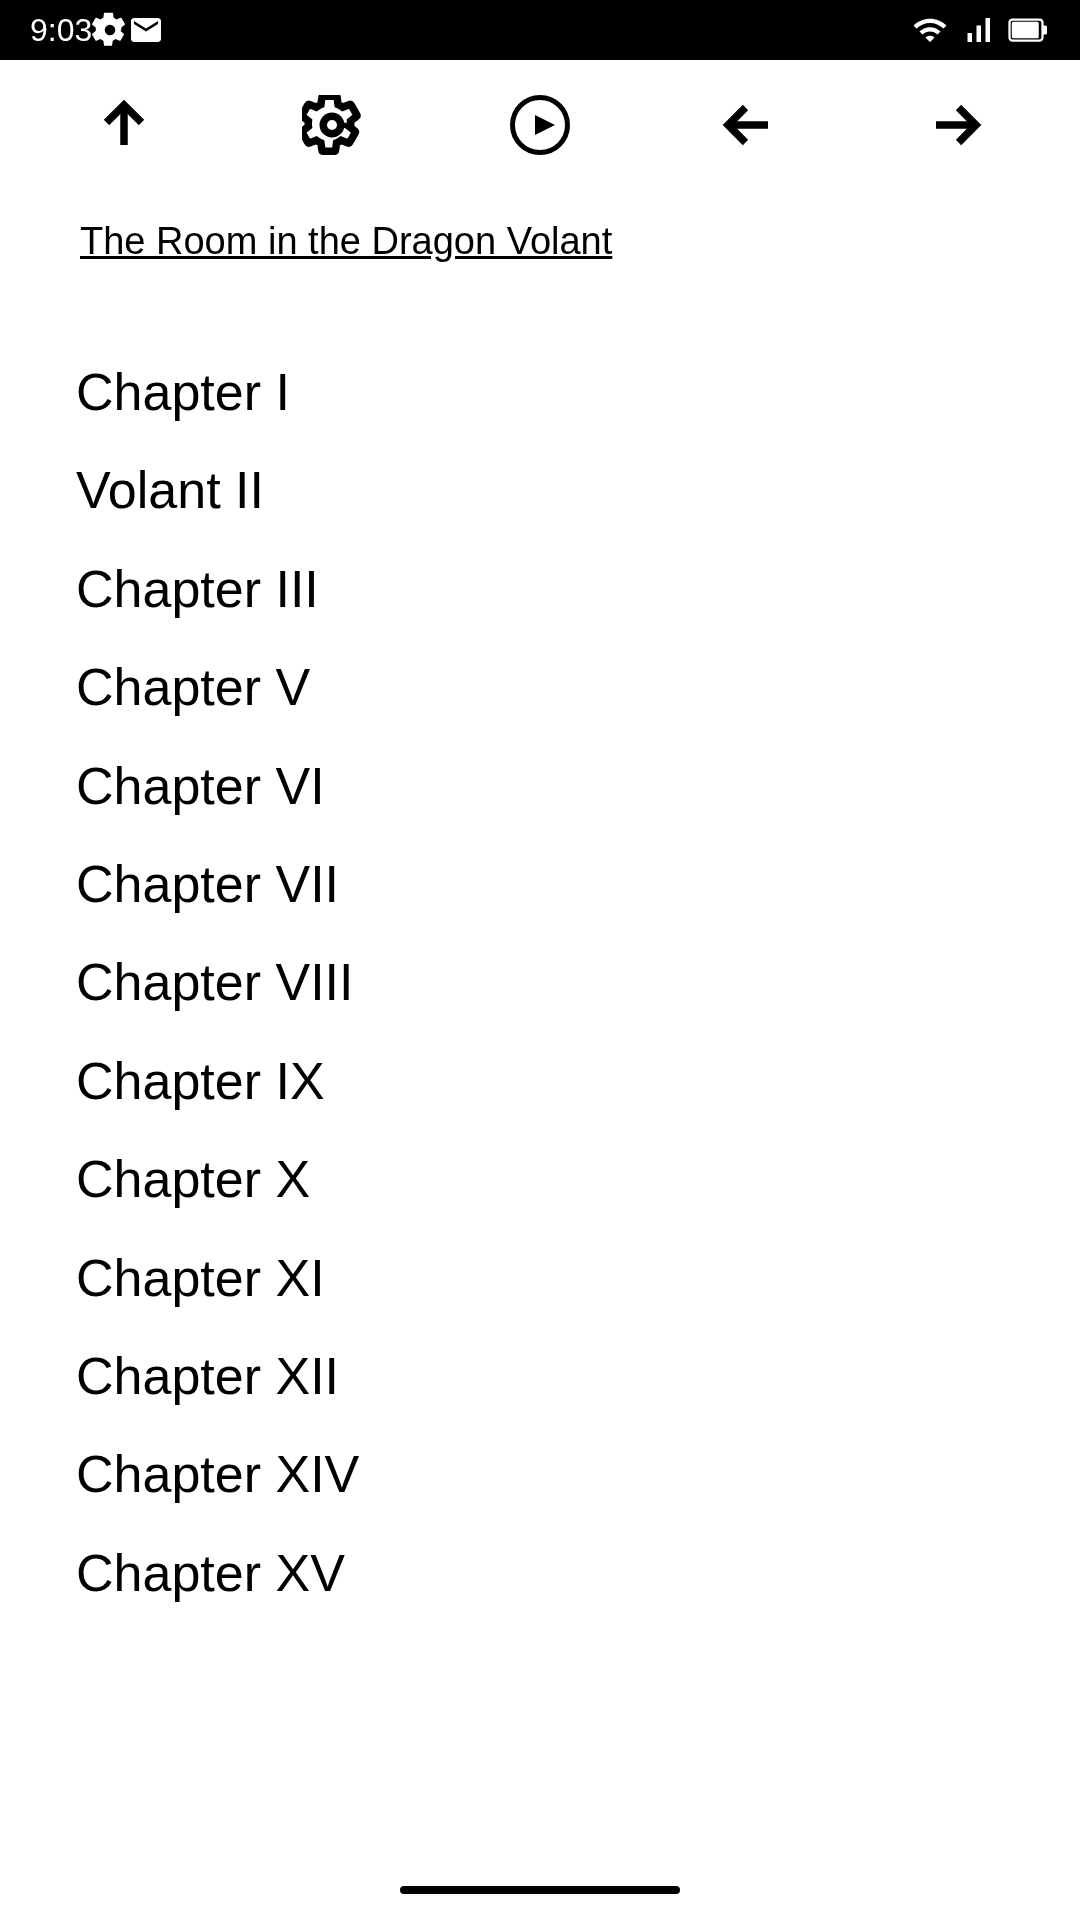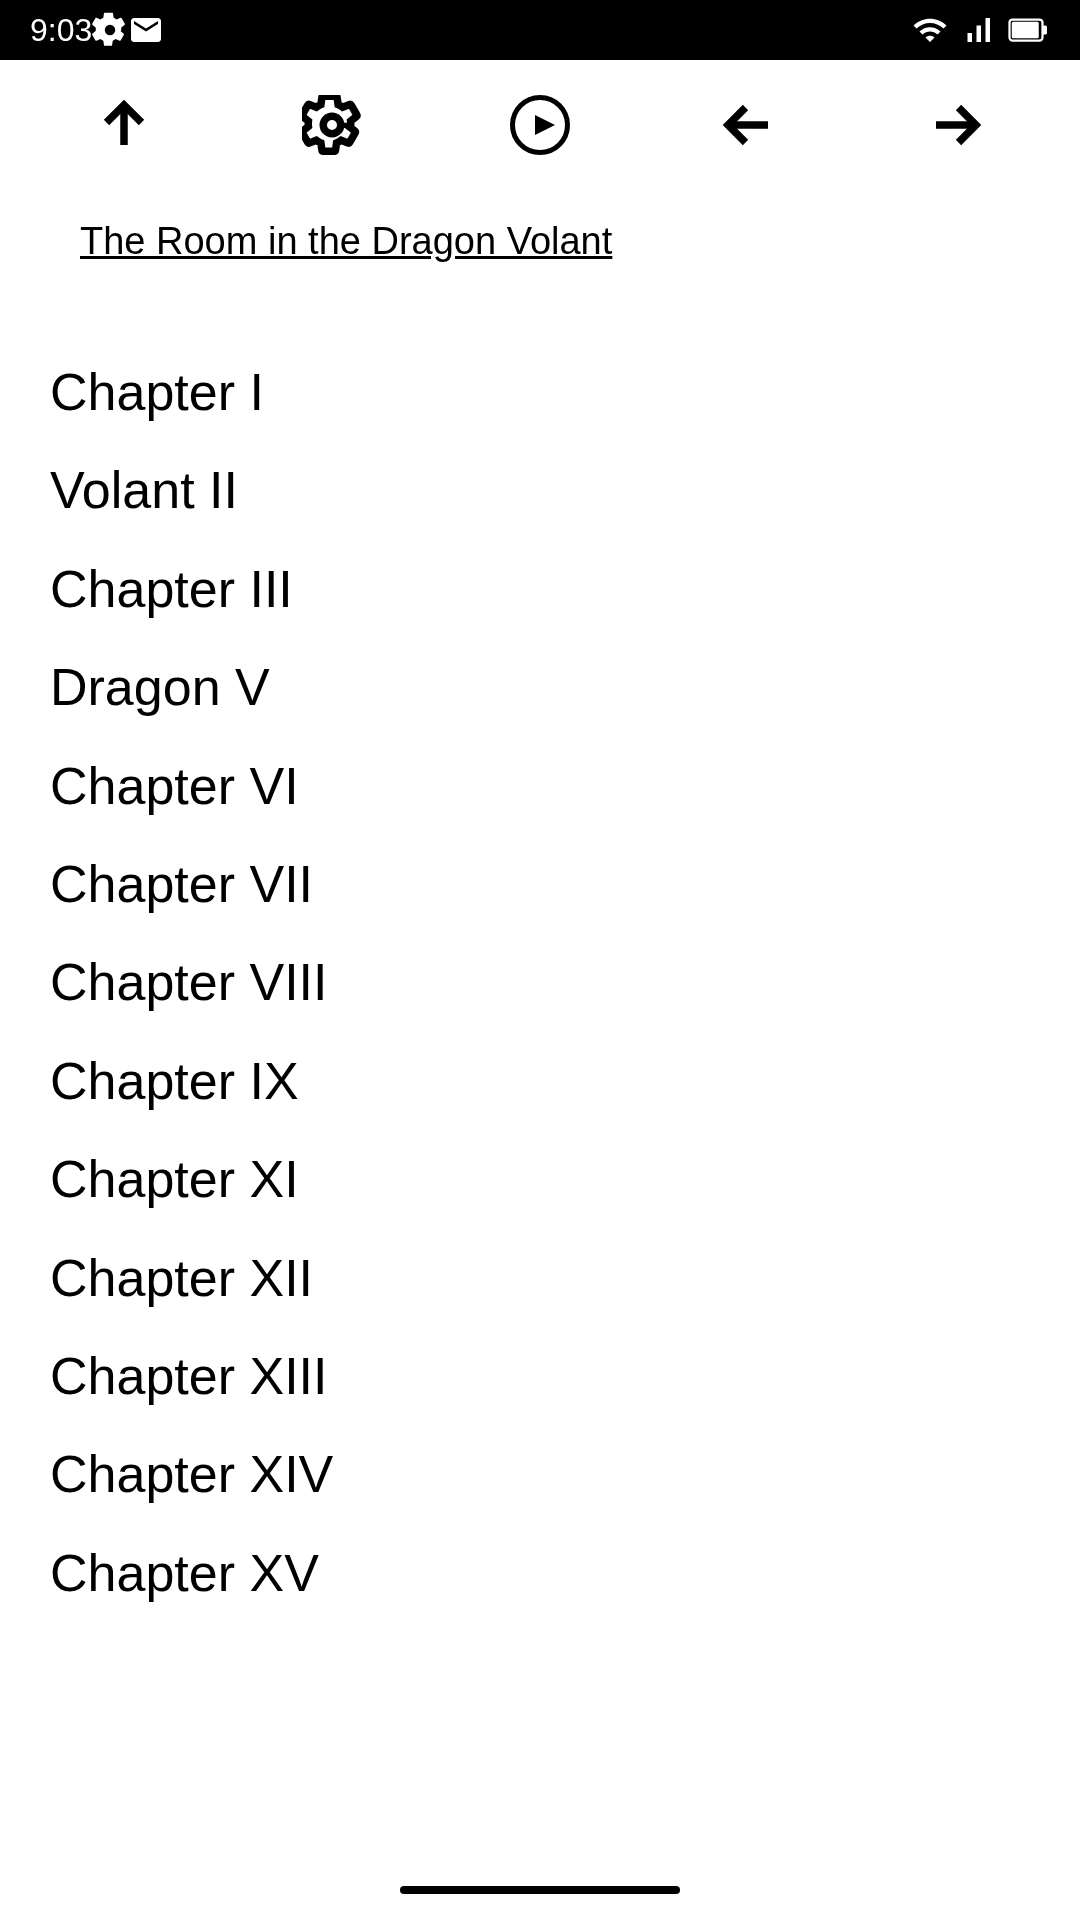--- a/index.html
+++ b/index.html
@@ -92,21 +92,21 @@
       font-size: 38px;
       color: #000000;
       text-decoration: underline;
       font-weight: normal;
       display: inline-block;
     }
 
     
     .chapter-list {
       width: 100%;
-      padding: 20px 50px 60px 50px;
+      padding: 20px 50px 60px 76px;
     }
 
     .chapter-item {
       font-size: 52px;
       color: #000000;
       padding: 18px 0;
       cursor: pointer;
       font-weight: 400;
       line-height: 1.2;
     }
@@ -195,27 +195,27 @@
 </div>
 
 <div class="book-title-container">
   <span class="book-title">The Room in the Dragon Volant</span>
 </div>
 
 <div class="chapter-list" id="chapter-list">
 <div class="chapter-item">Chapter I</div>
     <div class="chapter-item">Volant II</div>
     <div class="chapter-item">Chapter III</div>
-    <div class="chapter-item">Dragon V</div>
+    <div class="chapter-item">Chapter V</div>
     <div class="chapter-item">Chapter VI</div>
     <div class="chapter-item">Chapter VII</div>
     <div class="chapter-item">Chapter VIII</div>
     <div class="chapter-item">Chapter IX</div>
+    <div class="chapter-item">Chapter X</div>
     <div class="chapter-item">Chapter XI</div>
     <div class="chapter-item">Chapter XII</div>
-    <div class="chapter-item">Chapter XIII</div>
     <div class="chapter-item">Chapter XIV</div>
     <div class="chapter-item">Chapter XV</div>
   </div>
 
 <div class="bottom-bar">
   <div class="home-indicator"></div>
 </div>
 
 </body></html>

